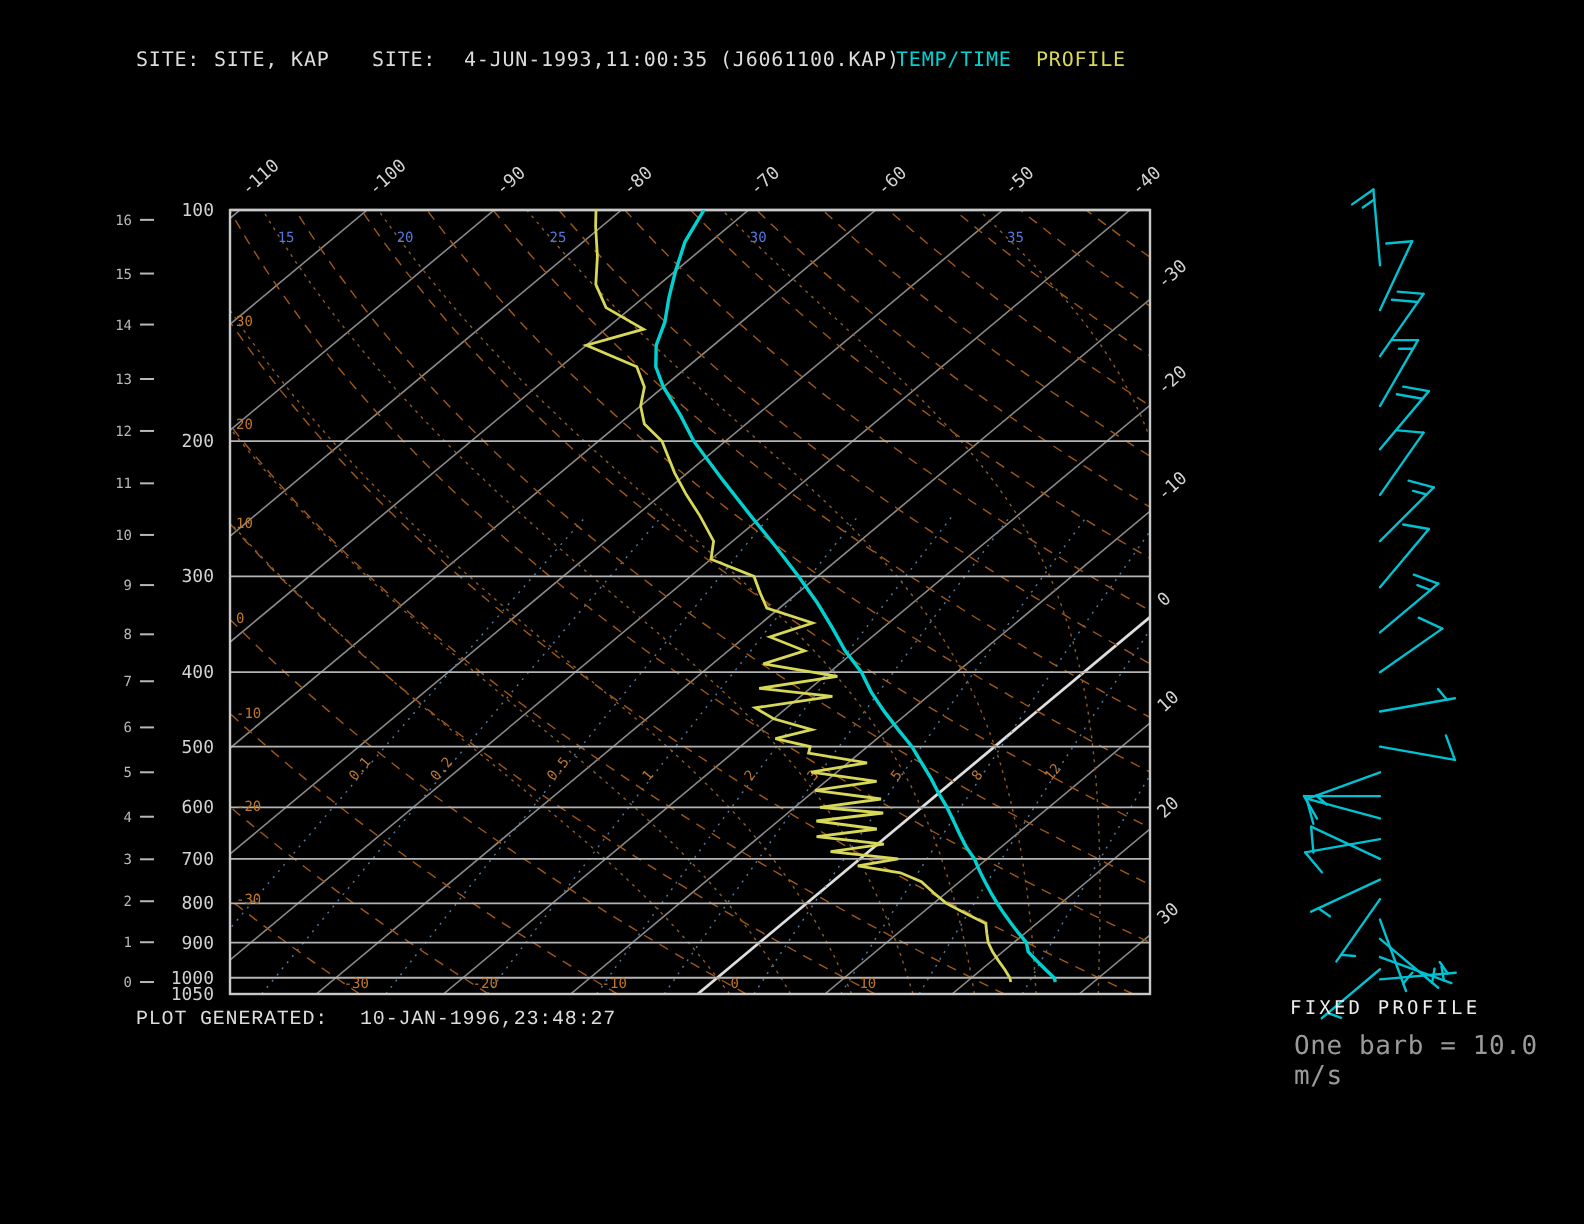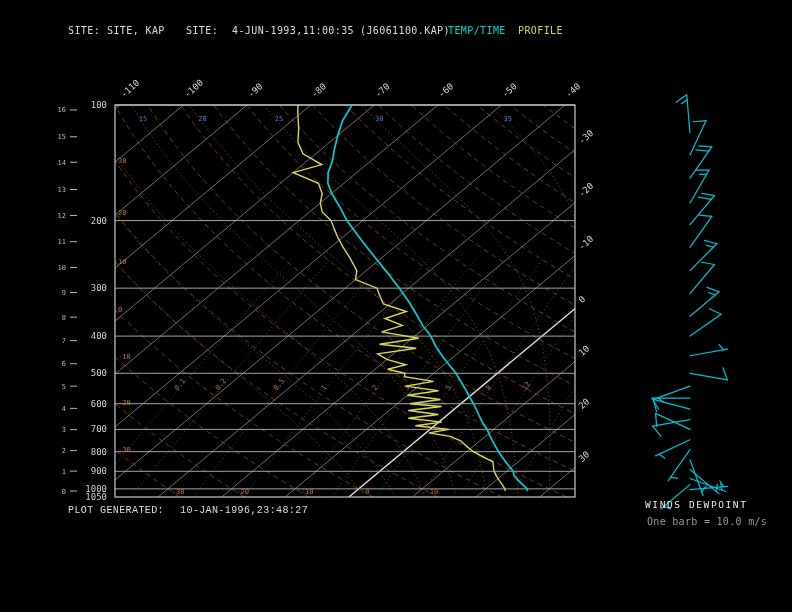--- a/index.html
+++ b/index.html
@@ -6,21 +6,21 @@
   .screen{position:relative;width:792px;height:606px;background:#000;overflow:hidden;
           font-family:"DejaVu Sans Mono",monospace;}
   .hdr span{position:absolute;top:25px;font-size:10px;color:#dcdcdc;letter-spacing:0.4px;white-space:pre;}
   .hdr .cyan{color:#00d2d2;}
   .hdr .yellow{color:#d8d858;}
   #skewt-svg{position:absolute;left:0;top:0;}
   #skewt-svg text{font-family:"DejaVu Sans Mono",monospace;}
   .footer{position:absolute;left:68px;top:505px;font-size:10px;color:#dcdcdc;letter-spacing:0.4px;font-family:Liberation Mono, monospace;}
   .footer .val{margin-left:16px;}
   .wtitle{position:absolute;left:645px;top:499px;font-size:9.5px;color:#ececec;letter-spacing:1.6px;}
-  .wnote{position:absolute;left:647px;top:516px;font-size:10px;color:#9a9a9a;letter-spacing:0.3px;}
+  .wnote{position:absolute;left:647px;top:516px;font-size:13px;color:#9a9a9a;letter-spacing:0.3px;}
 </style>
 </head>
 <body>
 
 <div class="screen">
   <div class="hdr">
     <span style="left:68px">SITE:</span>
     <span style="left:107px">SITE, KAP</span>
     <span style="left:186px">SITE:</span>
     <span style="left:232px">4-JUN-1993,11:00:35</span>
@@ -277,15 +277,15 @@
         <line x1="663.9544889339547" y1="506.50016838131006" x2="670.5323372794561" y2="508.89430938458975"></line>
         <line x1="690" y1="489.6976232186762" x2="727.8553985274864" y2="486.3857049942652"></line>
         <line x1="723.8706197351194" y1="486.73432796525583" x2="719.855584680662" y2="481.0002636552329"></line>
       </g>
     </svg>
 
   <div class="footer">
     <span>PLOT GENERATED:</span><span class="val">10-JAN-1996,23:48:27</span>
   </div>
 
-  <div class="wtitle">WINDS DEWPOINT</div>
+  <div class="wtitle">FIXED PROFILE</div>
   <div class="wnote">One barb = 10.0 m/s</div>
 </div>
 
 </body></html>

